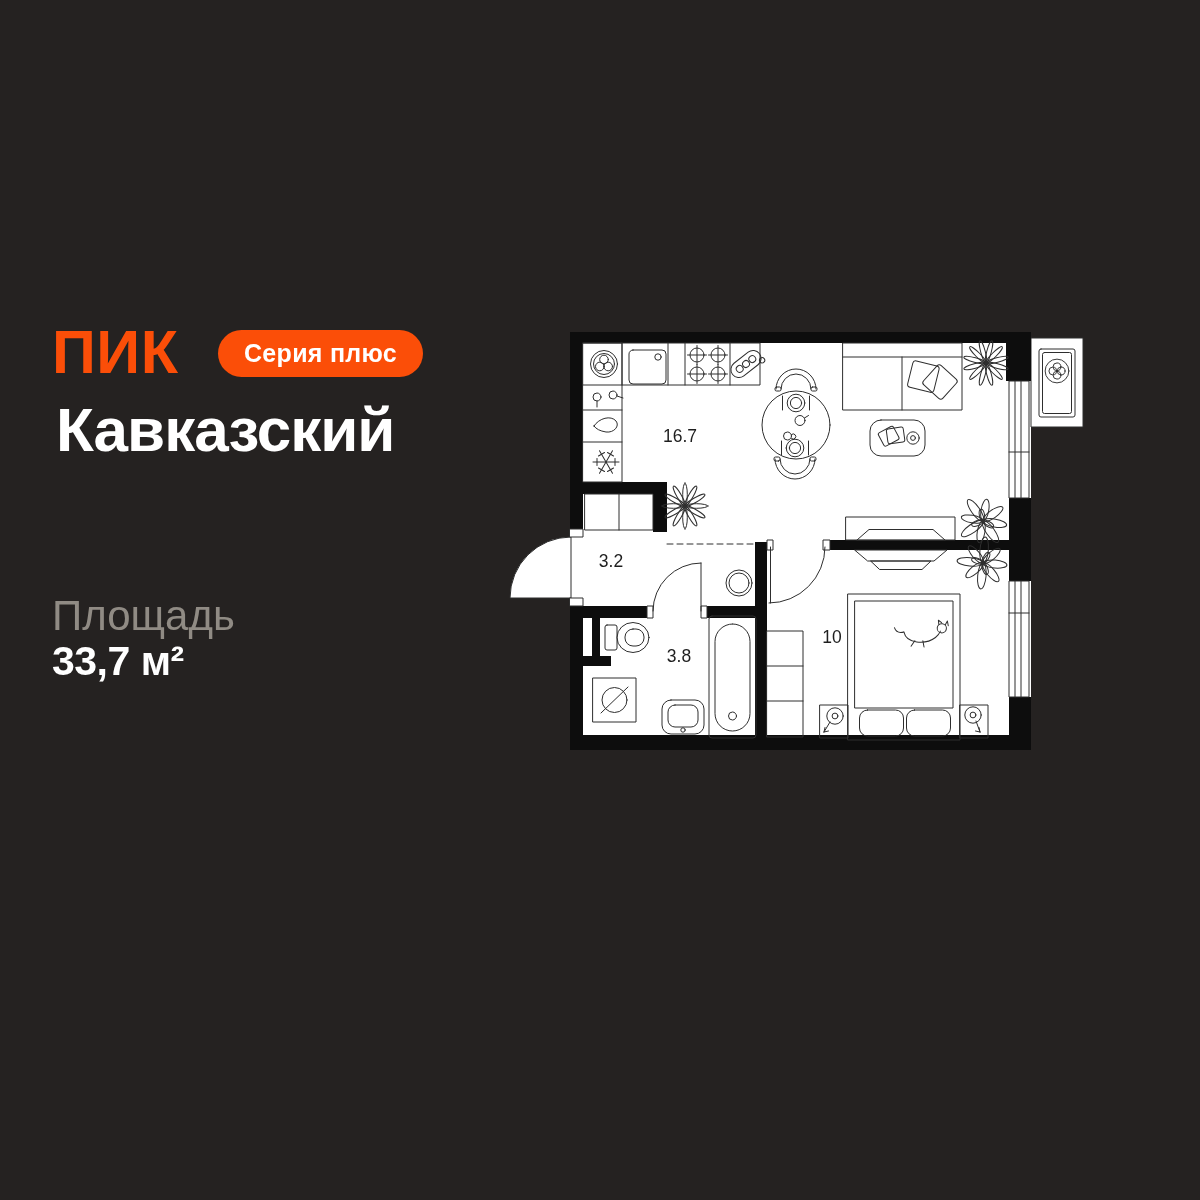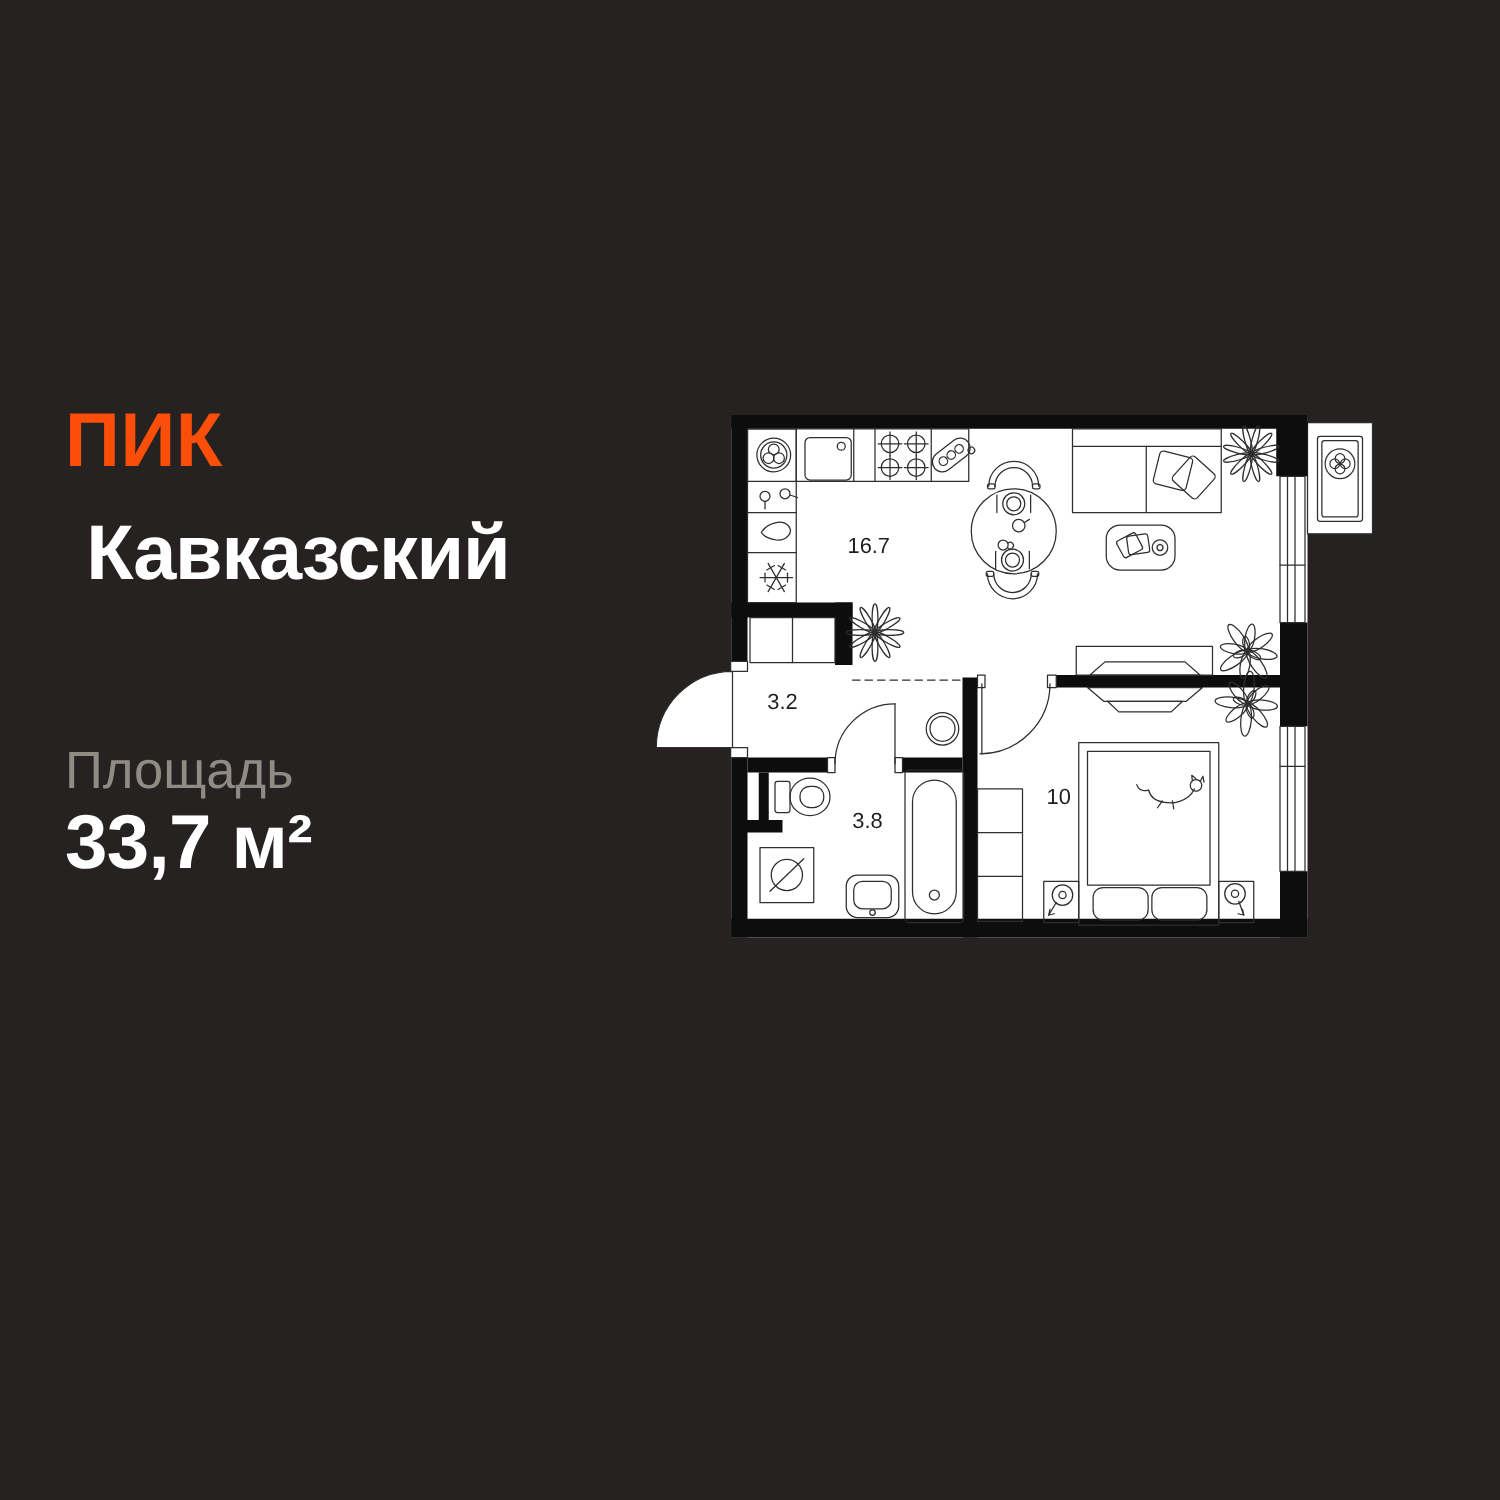--- a/index.html
+++ b/index.html
@@ -3,42 +3,45 @@
 <meta charset="utf-8">
 <style>
   html,body{margin:0;padding:0;background:#252221;}
   .canvas{position:relative;width:1200px;height:1200px;background:#252221;overflow:hidden;
           font-family:"Liberation Sans",sans-serif;}
   .logo{position:absolute;left:52px;top:322px;font-size:61px;line-height:60px;font-weight:900;
         letter-spacing:0.5px;color:#FB4E08;}
   .badge{position:absolute;left:218px;top:330px;height:47px;border-radius:26px;background:#FB4E08;
          display:flex;align-items:center;padding:0 26px;}
   .badge span{color:#FFFFFF;font-size:25px;font-weight:700;letter-spacing:0.3px;}
-  .title{position:absolute;left:52px;top:394px;margin:17px;color:#FFFFFF;font-size:62px;
+  .title{position:absolute;left:52px;top:394px;margin:4px;color:#FFFFFF;font-size:62px;
          line-height:63px;font-weight:700;letter-spacing:-1px;}
   .title .line{display:block;}
   .area-label{position:absolute;left:52px;top:592px;color:#908B84;font-size:42px;font-weight:500;}
-  .area-value{position:absolute;left:52px;top:638px;color:#FFFFFF;font-size:61px;font-weight:700;
+  .area-value{position:absolute;left:52px;top:638px;color:#FFFFFF;font-size:41px;font-weight:700;
               letter-spacing:-0.5px;}
-  .plan{position:absolute;left:520px;top:316px;width:600px;height:444px;}
+  .plan{position:absolute;left:505px;top:316px;width:600px;height:444px;}
   
   .ln{stroke:#2E2E2E;stroke-width:1;fill:none;stroke-linecap:round;stroke-linejoin:round;}
   .lnf{stroke:#2E2E2E;stroke-width:1;fill:#FFFFFF;stroke-linejoin:round;}
   .wall{fill:#0D0D0D;stroke:none;}
   .floor{fill:#FFFFFF;stroke:none;}
   .dot{fill:#2E2E2E;stroke:none;}
   .lbl{font-family:"Liberation Sans",sans-serif;font-size:17.5px;fill:#1E1E1E;text-anchor:middle;}
 </style>
 </head>
 <body>
 
 <div class="canvas">
 
   <div class="logo">ПИК</div>
 
+  <div class="badge">
+    <span>Серия плюс</span>
+  </div>
 
   <h1 class="title">
     <span class="line">Кавказский</span>
   </h1>
 
   <div class="area-label">Площадь</div>
   <div class="area-value">33,7 м²</div>
 
   <div class="plan">
   <svg width="600" height="444" viewBox="520 316 600 444" xmlns="http://www.w3.org/2000/svg">

